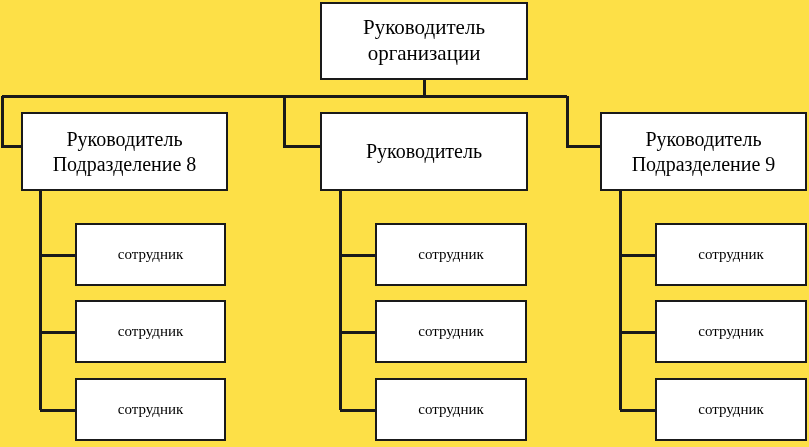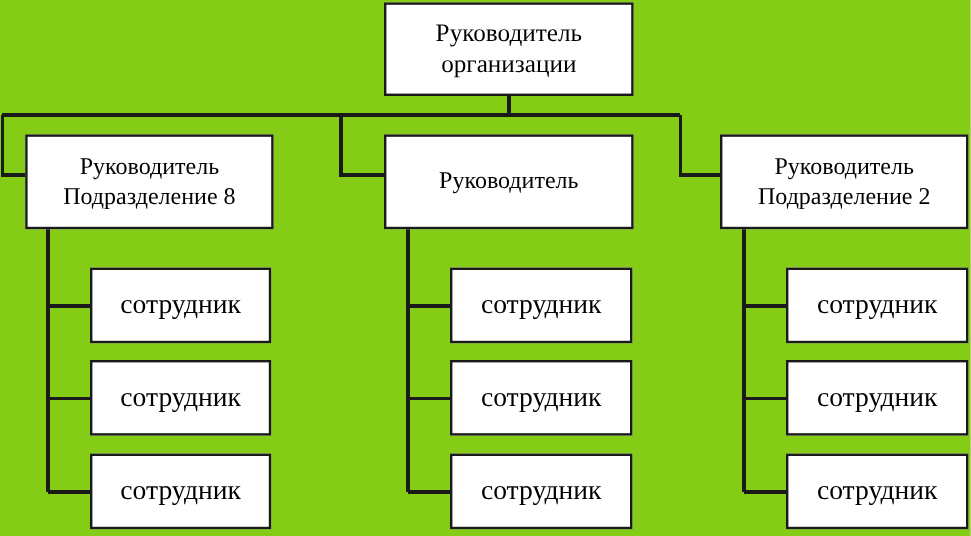--- a/index.html
+++ b/index.html
@@ -7,21 +7,21 @@
     padding: 0;
     background: #ffffff;
   }
   body {
     font-family: "Liberation Serif", "DejaVu Serif", serif;
   }
   #canvas {
     position: relative;
     width: 809px;
     height: 447px;
-    background: #84cc16;
+    background: #fde047;
     overflow: hidden;
   }
   svg#chart-lines {
     position: absolute;
     left: 0;
     top: 0;
     width: 809px;
     height: 447px;
   }
   .node {
@@ -42,21 +42,21 @@
     display: block;
     white-space: nowrap;
   }
   .node-root {
     font-size: 21px;
   }
   .node-unit {
     font-size: 20px;
   }
   .node-staff {
-    font-size: 23px;
+    font-size: 15px;
   }
 </style>
 </head>
 <body>
 
 <div id="canvas">
 
   <svg id="chart-lines" viewBox="0 0 809 447" xmlns="http://www.w3.org/2000/svg">
     <g stroke="#1a1a1a" stroke-width="3" fill="none" shape-rendering="crispEdges">
 
@@ -114,21 +114,21 @@
   </div>
   <div class="node node-staff" style="left:375px; top:300px; width:152px; height:63px;">
     <span class="line">сотрудник</span>
   </div>
   <div class="node node-staff" style="left:375px; top:378px; width:152px; height:63px;">
     <span class="line">сотрудник</span>
   </div>
 
   <div class="node node-unit" style="left:600px; top:112px; width:207px; height:79px;">
     <span class="line">Руководитель</span>
-    <span class="line">Подразделение 2</span>
+    <span class="line">Подразделение 9</span>
   </div>
   <div class="node node-staff" style="left:655px; top:223px; width:152px; height:63px;">
     <span class="line">сотрудник</span>
   </div>
   <div class="node node-staff" style="left:655px; top:300px; width:152px; height:63px;">
     <span class="line">сотрудник</span>
   </div>
   <div class="node node-staff" style="left:655px; top:378px; width:152px; height:63px;">
     <span class="line">сотрудник</span>
   </div>

